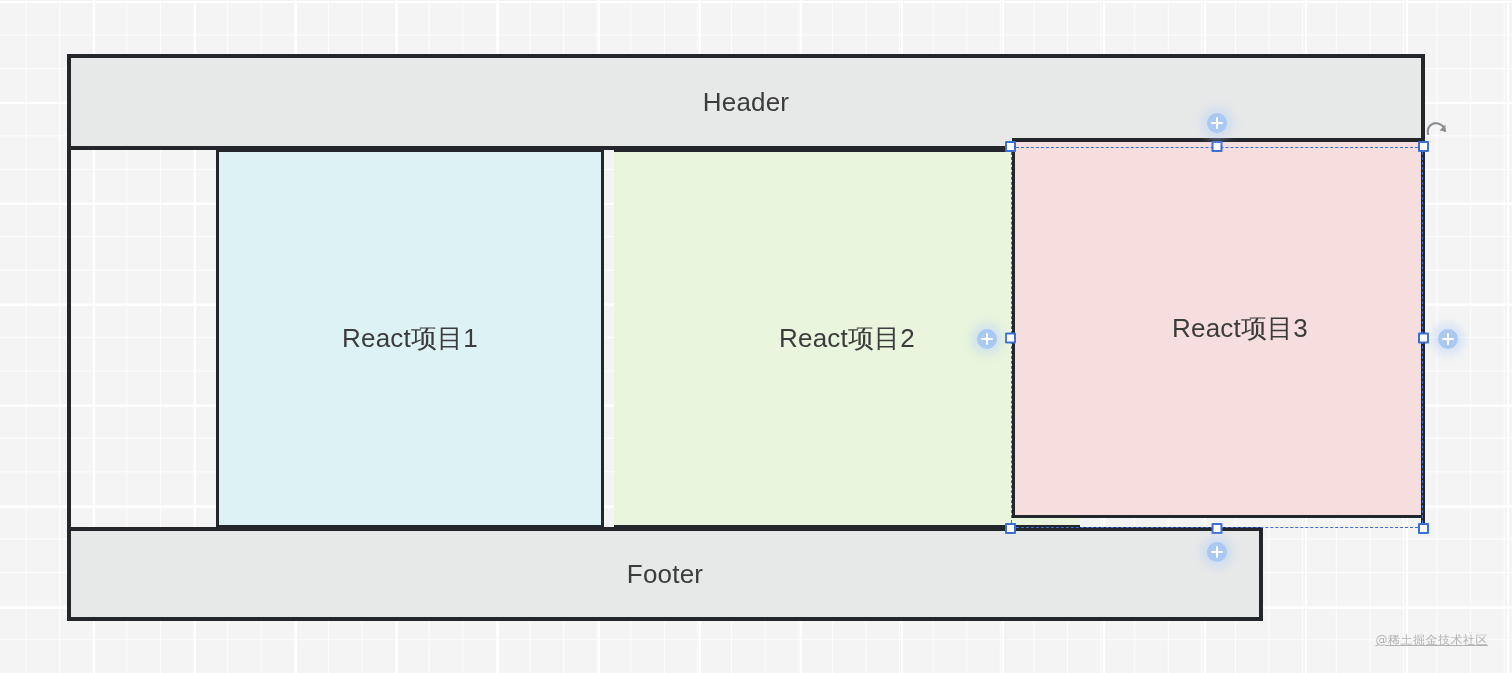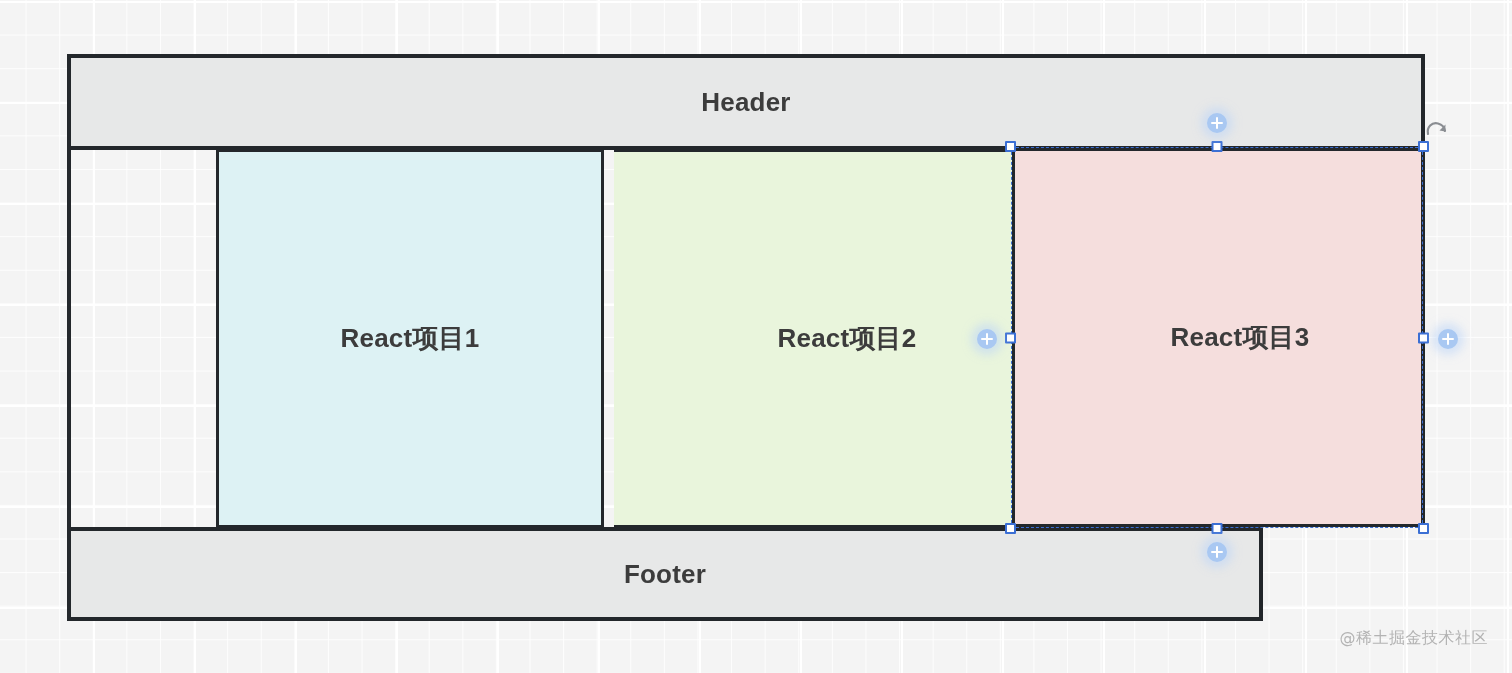--- a/index.html
+++ b/index.html
@@ -49,21 +49,21 @@
   }
 
   .box {
     position: absolute;
     box-sizing: border-box;
     display: flex;
     align-items: center;
     justify-content: center;
     color: #3c3c3c;
     font-size: 26px;
-    font-weight: 700;
+    font-weight: 400;
     letter-spacing: .2px;
     white-space: nowrap;
     text-align: right;
   }
 
   .hdr {
     left: 0; top: 0;
     width: 1358px; height: 96px;
     background: #e7e8e8;
     border: 4px solid #23272b;
@@ -86,21 +86,21 @@
   }
   .col2 {
     left: 547px; top: 94px;
     width: 466px; height: 380px;
     background: #e9f5dc;
     border-top: 4px solid #23272b;
     border-bottom: 3px solid #23272b;
     border-left: 0; border-right: 0;
   }
   .col3 {
-    left: 945px; top: 93px;
+    left: 945px; top: 84px;
     width: 413px; height: 380px;
     background: #f5dedd;
     border-top: 4px solid #23272b;
     border-bottom: 3px solid #23272b;
     border-left: 3px solid #23272b;
     border-right: 4px solid #23272b;
     padding-left: 44px;
   }
   .ftr {
     left: 0; top: 473px;
@@ -198,25 +198,26 @@
     width: 26px;
     height: 26px;
     z-index: 7;
   }
 
   
   .watermark {
     position: absolute;
     right: 24px;
     bottom: 24px;
-    font-size: 16px;
+    font-size: 12px;
     color: #b3b3b3;
     letter-spacing: .5px;
     z-index: 3;
     font-family: "DejaVu Sans", "Liberation Sans", sans-serif;
+    text-decoration: underline;
   }
 </style>
 </head>
 <body>
 
 <div id="canvas">
 
   <div id="diagram">
 
     <div class="box hdr">

